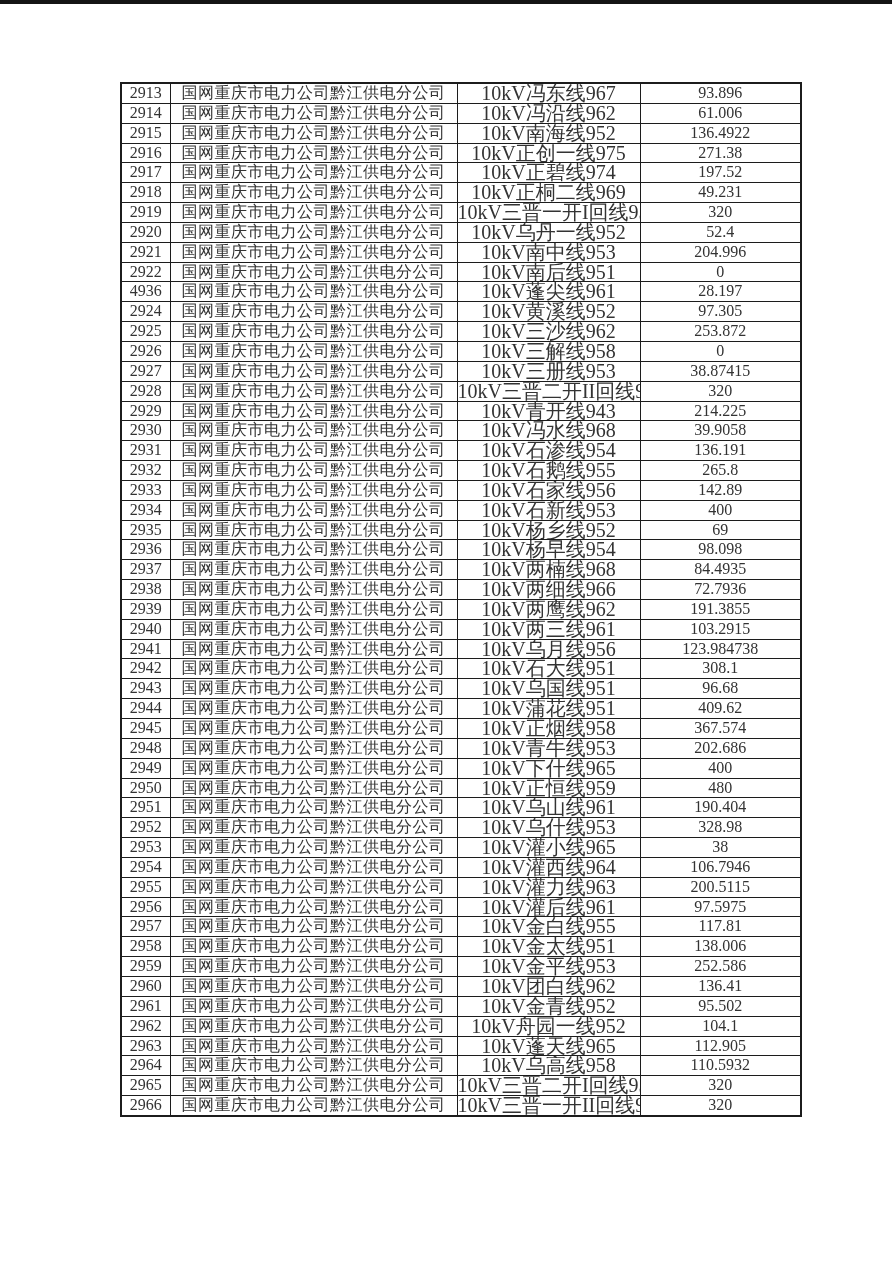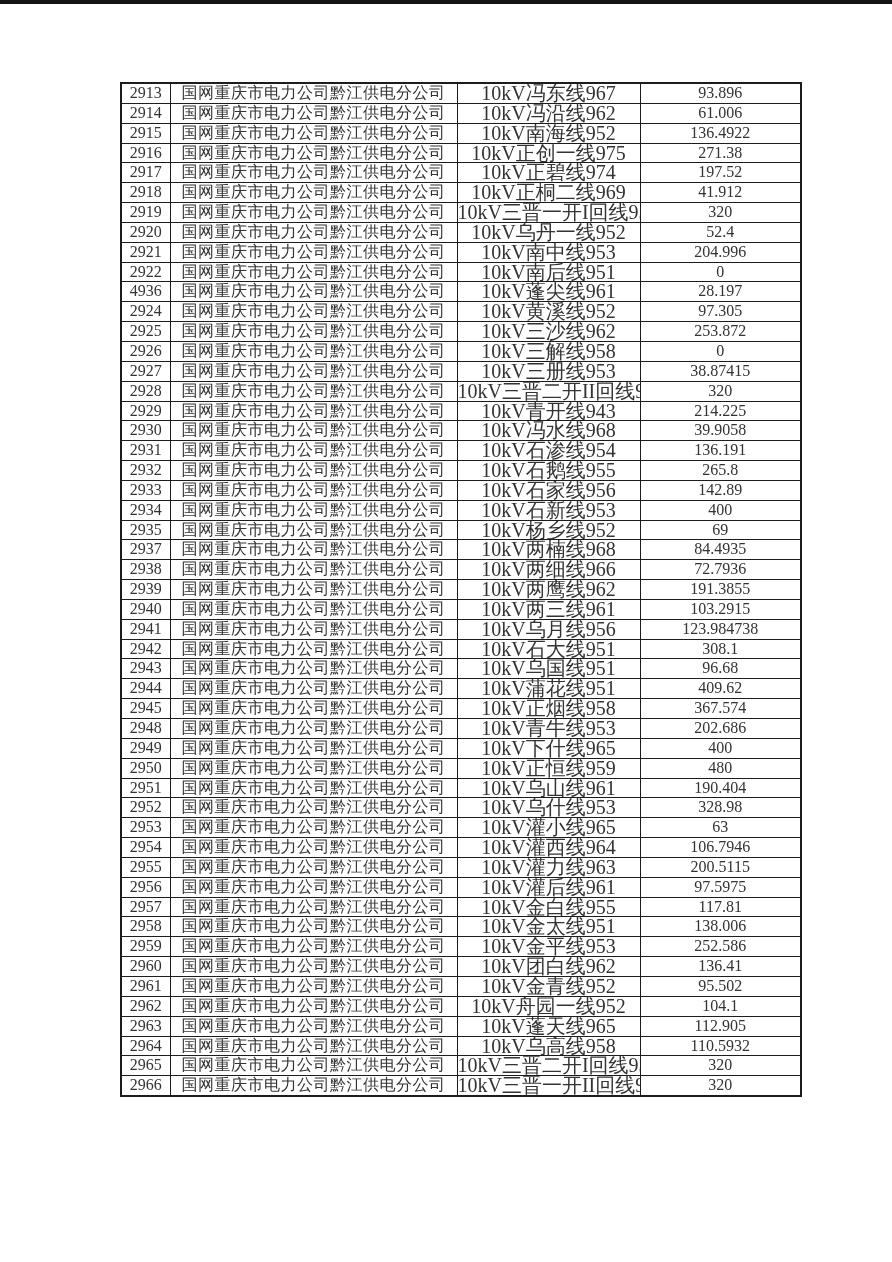--- a/index.html
+++ b/index.html
@@ -98,21 +98,21 @@
       <tr>
         <td class="td-id">2917</td>
         <td class="td-company">国网重庆市电力公司黔江供电分公司</td>
         <td class="td-line">10kV正碧线974</td>
         <td class="td-value">197.52</td>
       </tr>
       <tr>
         <td class="td-id">2918</td>
         <td class="td-company">国网重庆市电力公司黔江供电分公司</td>
         <td class="td-line">10kV正桐二线969</td>
-        <td class="td-value">41.912</td>
+        <td class="td-value">49.231</td>
       </tr>
       <tr>
         <td class="td-id">2919</td>
         <td class="td-company">国网重庆市电力公司黔江供电分公司</td>
         <td class="td-line">10kV三晋一开I回线954</td>
         <td class="td-value">320</td>
       </tr>
       <tr>
         <td class="td-id">2920</td>
         <td class="td-company">国网重庆市电力公司黔江供电分公司</td>
@@ -203,20 +203,26 @@
         <td class="td-line">10kV石新线953</td>
         <td class="td-value">400</td>
       </tr>
       <tr>
         <td class="td-id">2935</td>
         <td class="td-company">国网重庆市电力公司黔江供电分公司</td>
         <td class="td-line">10kV杨乡线952</td>
         <td class="td-value">69</td>
       </tr>
       <tr>
+        <td class="td-id">2936</td>
+        <td class="td-company">国网重庆市电力公司黔江供电分公司</td>
+        <td class="td-line">10kV杨早线954</td>
+        <td class="td-value">98.098</td>
+      </tr>
+      <tr>
         <td class="td-id">2937</td>
         <td class="td-company">国网重庆市电力公司黔江供电分公司</td>
         <td class="td-line">10kV两楠线968</td>
         <td class="td-value">84.4935</td>
       </tr>
       <tr>
         <td class="td-id">2938</td>
         <td class="td-company">国网重庆市电力公司黔江供电分公司</td>
         <td class="td-line">10kV两细线966</td>
         <td class="td-value">72.7936</td>
@@ -290,21 +296,21 @@
       <tr>
         <td class="td-id">2952</td>
         <td class="td-company">国网重庆市电力公司黔江供电分公司</td>
         <td class="td-line">10kV乌什线953</td>
         <td class="td-value">328.98</td>
       </tr>
       <tr>
         <td class="td-id">2953</td>
         <td class="td-company">国网重庆市电力公司黔江供电分公司</td>
         <td class="td-line">10kV灌小线965</td>
-        <td class="td-value">63</td>
+        <td class="td-value">38</td>
       </tr>
       <tr>
         <td class="td-id">2954</td>
         <td class="td-company">国网重庆市电力公司黔江供电分公司</td>
         <td class="td-line">10kV灌西线964</td>
         <td class="td-value">106.7946</td>
       </tr>
       <tr>
         <td class="td-id">2955</td>
         <td class="td-company">国网重庆市电力公司黔江供电分公司</td>

